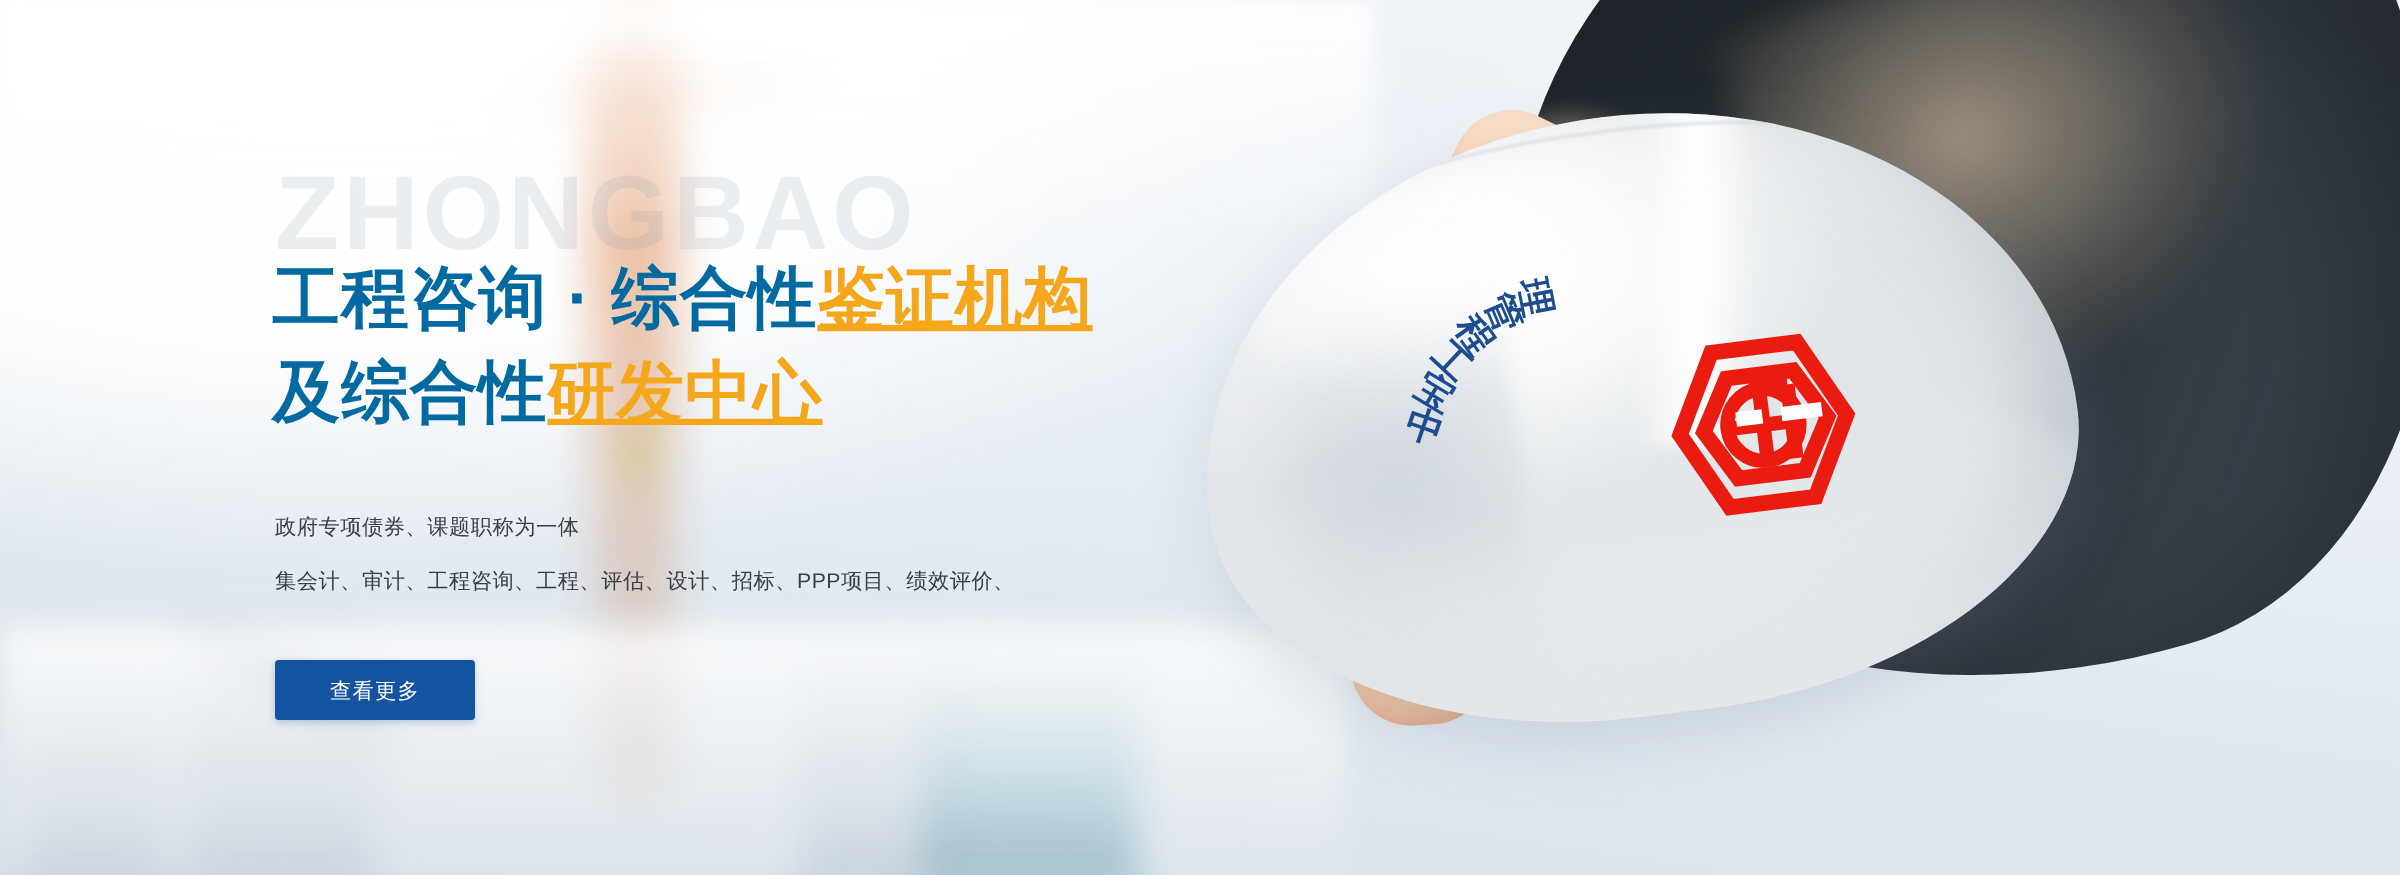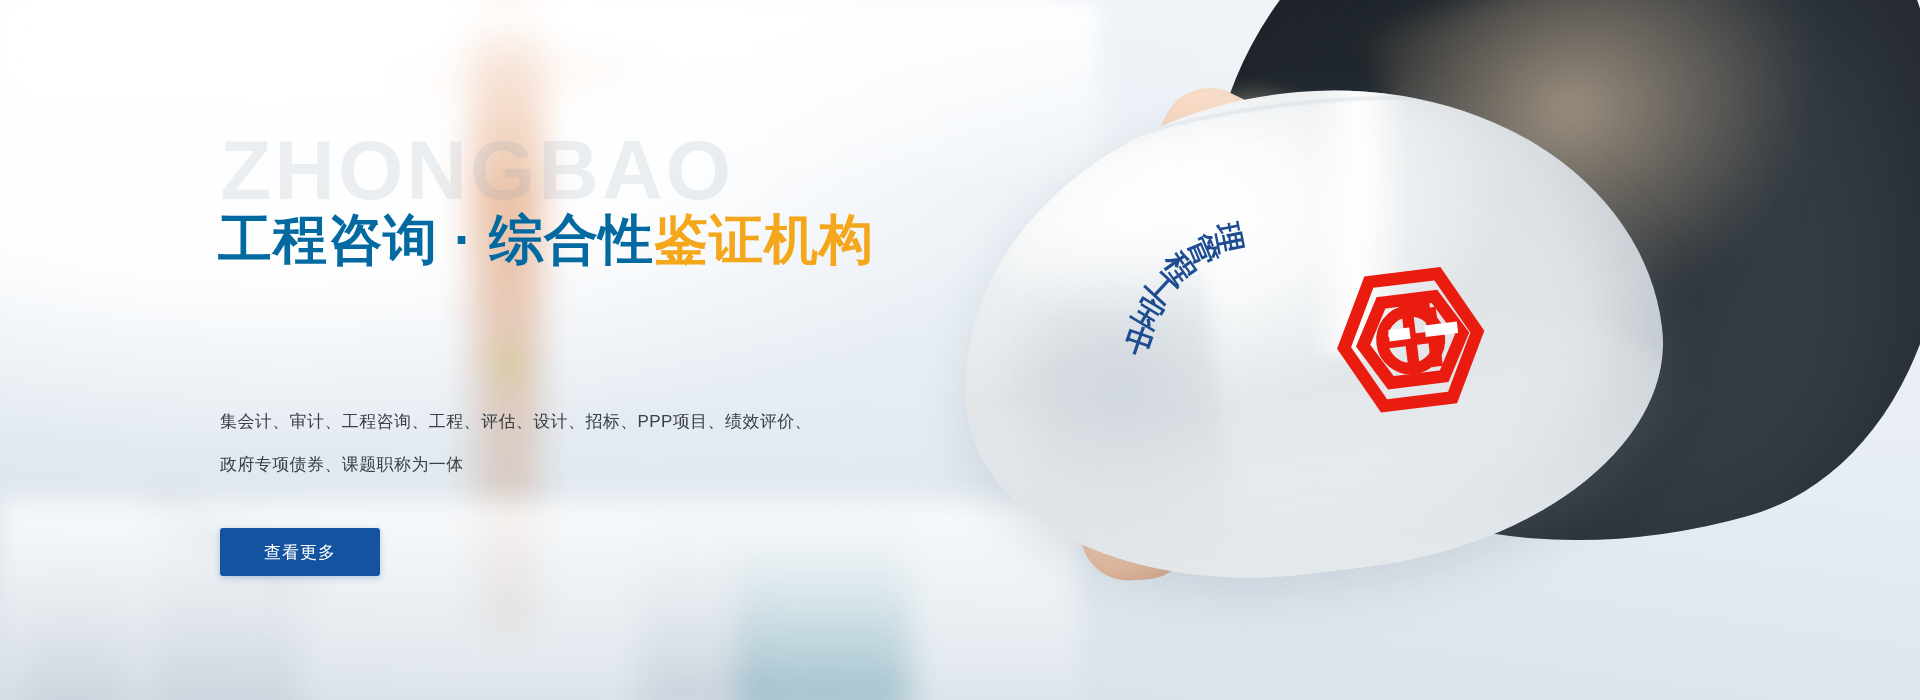--- a/index.html
+++ b/index.html
@@ -199,21 +199,21 @@
     line-height: 1;
     user-select: none;
   }
   .headline {
     position: absolute; left: 0; top: 202px;
     font-size: 54px; font-weight: 700; line-height: 1.38;
     letter-spacing: 1px;
   }
   .headline .l1, .headline .l2 { display: block; white-space: nowrap; }
   .blue { color: #0369a1; }
-  .gold { color: #f5a71c; }
+  .gold { color: #f5a71c; text-decoration: underline; }
 
   .desc {
     position: absolute; left: 2px; top: 400px;
     font-size: 17px; color: #3a3f45; line-height: 2.55;
     letter-spacing: .4px;
   }
   .desc span { display: block; white-space: nowrap; }
 
   .cta {
     position: absolute; left: 2px; top: 528px;
@@ -297,23 +297,24 @@
         <span style="transform: rotate(-4deg) translate(0,-150px) rotate(90deg);">理</span>
       </div>
     </div>
   </div>
 
   <div class="content">
     <div class="watermark">ZHONGBAO</div>
 
     <div class="headline">
       <span class="l1"><span class="blue">工程咨询 · 综合性</span><span class="gold">鉴证机构</span></span>
+      <span class="l2"><span class="blue">及综合性</span><span class="gold">研发中心</span></span>
     </div>
 
     <div class="desc">
+      <span>政府专项债券、课题职称为一体</span>
       <span>集会计、审计、工程咨询、工程、评估、设计、招标、PPP项目、绩效评价、</span>
-      <span>政府专项债券、课题职称为一体</span>
     </div>
 
     <button class="cta">查看更多</button>
   </div>
 
 </div>
 
 </body></html>

